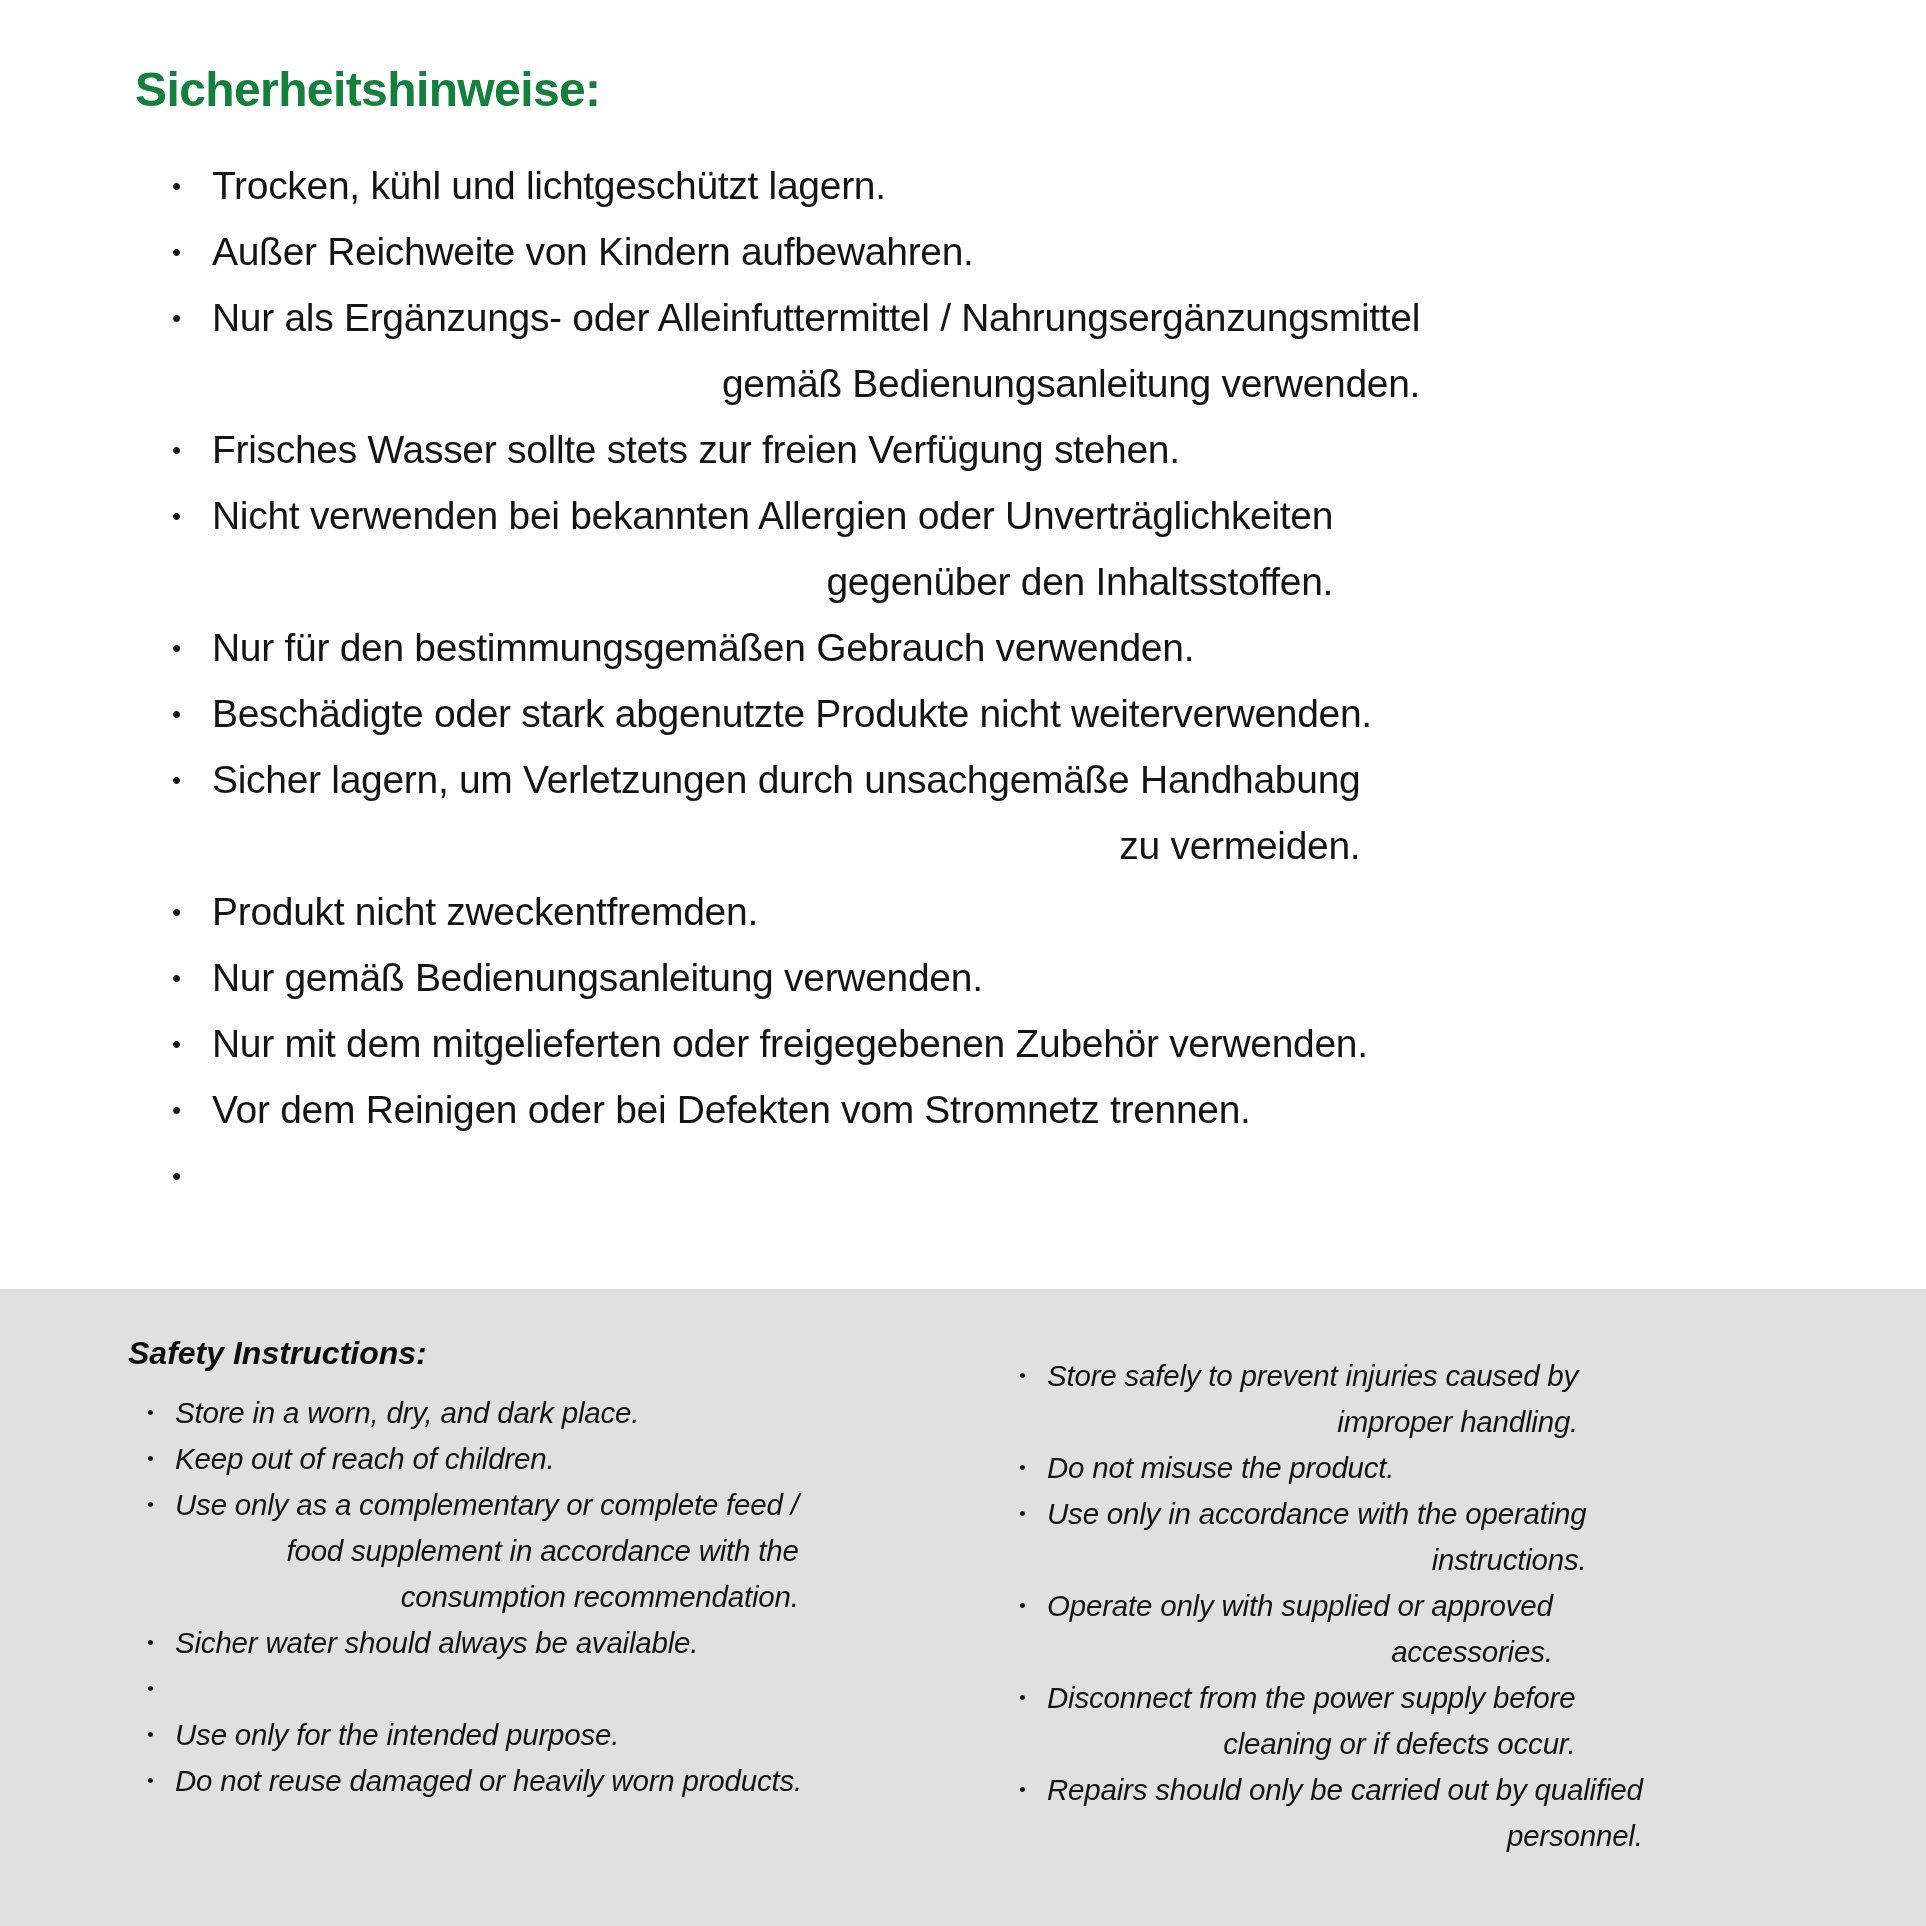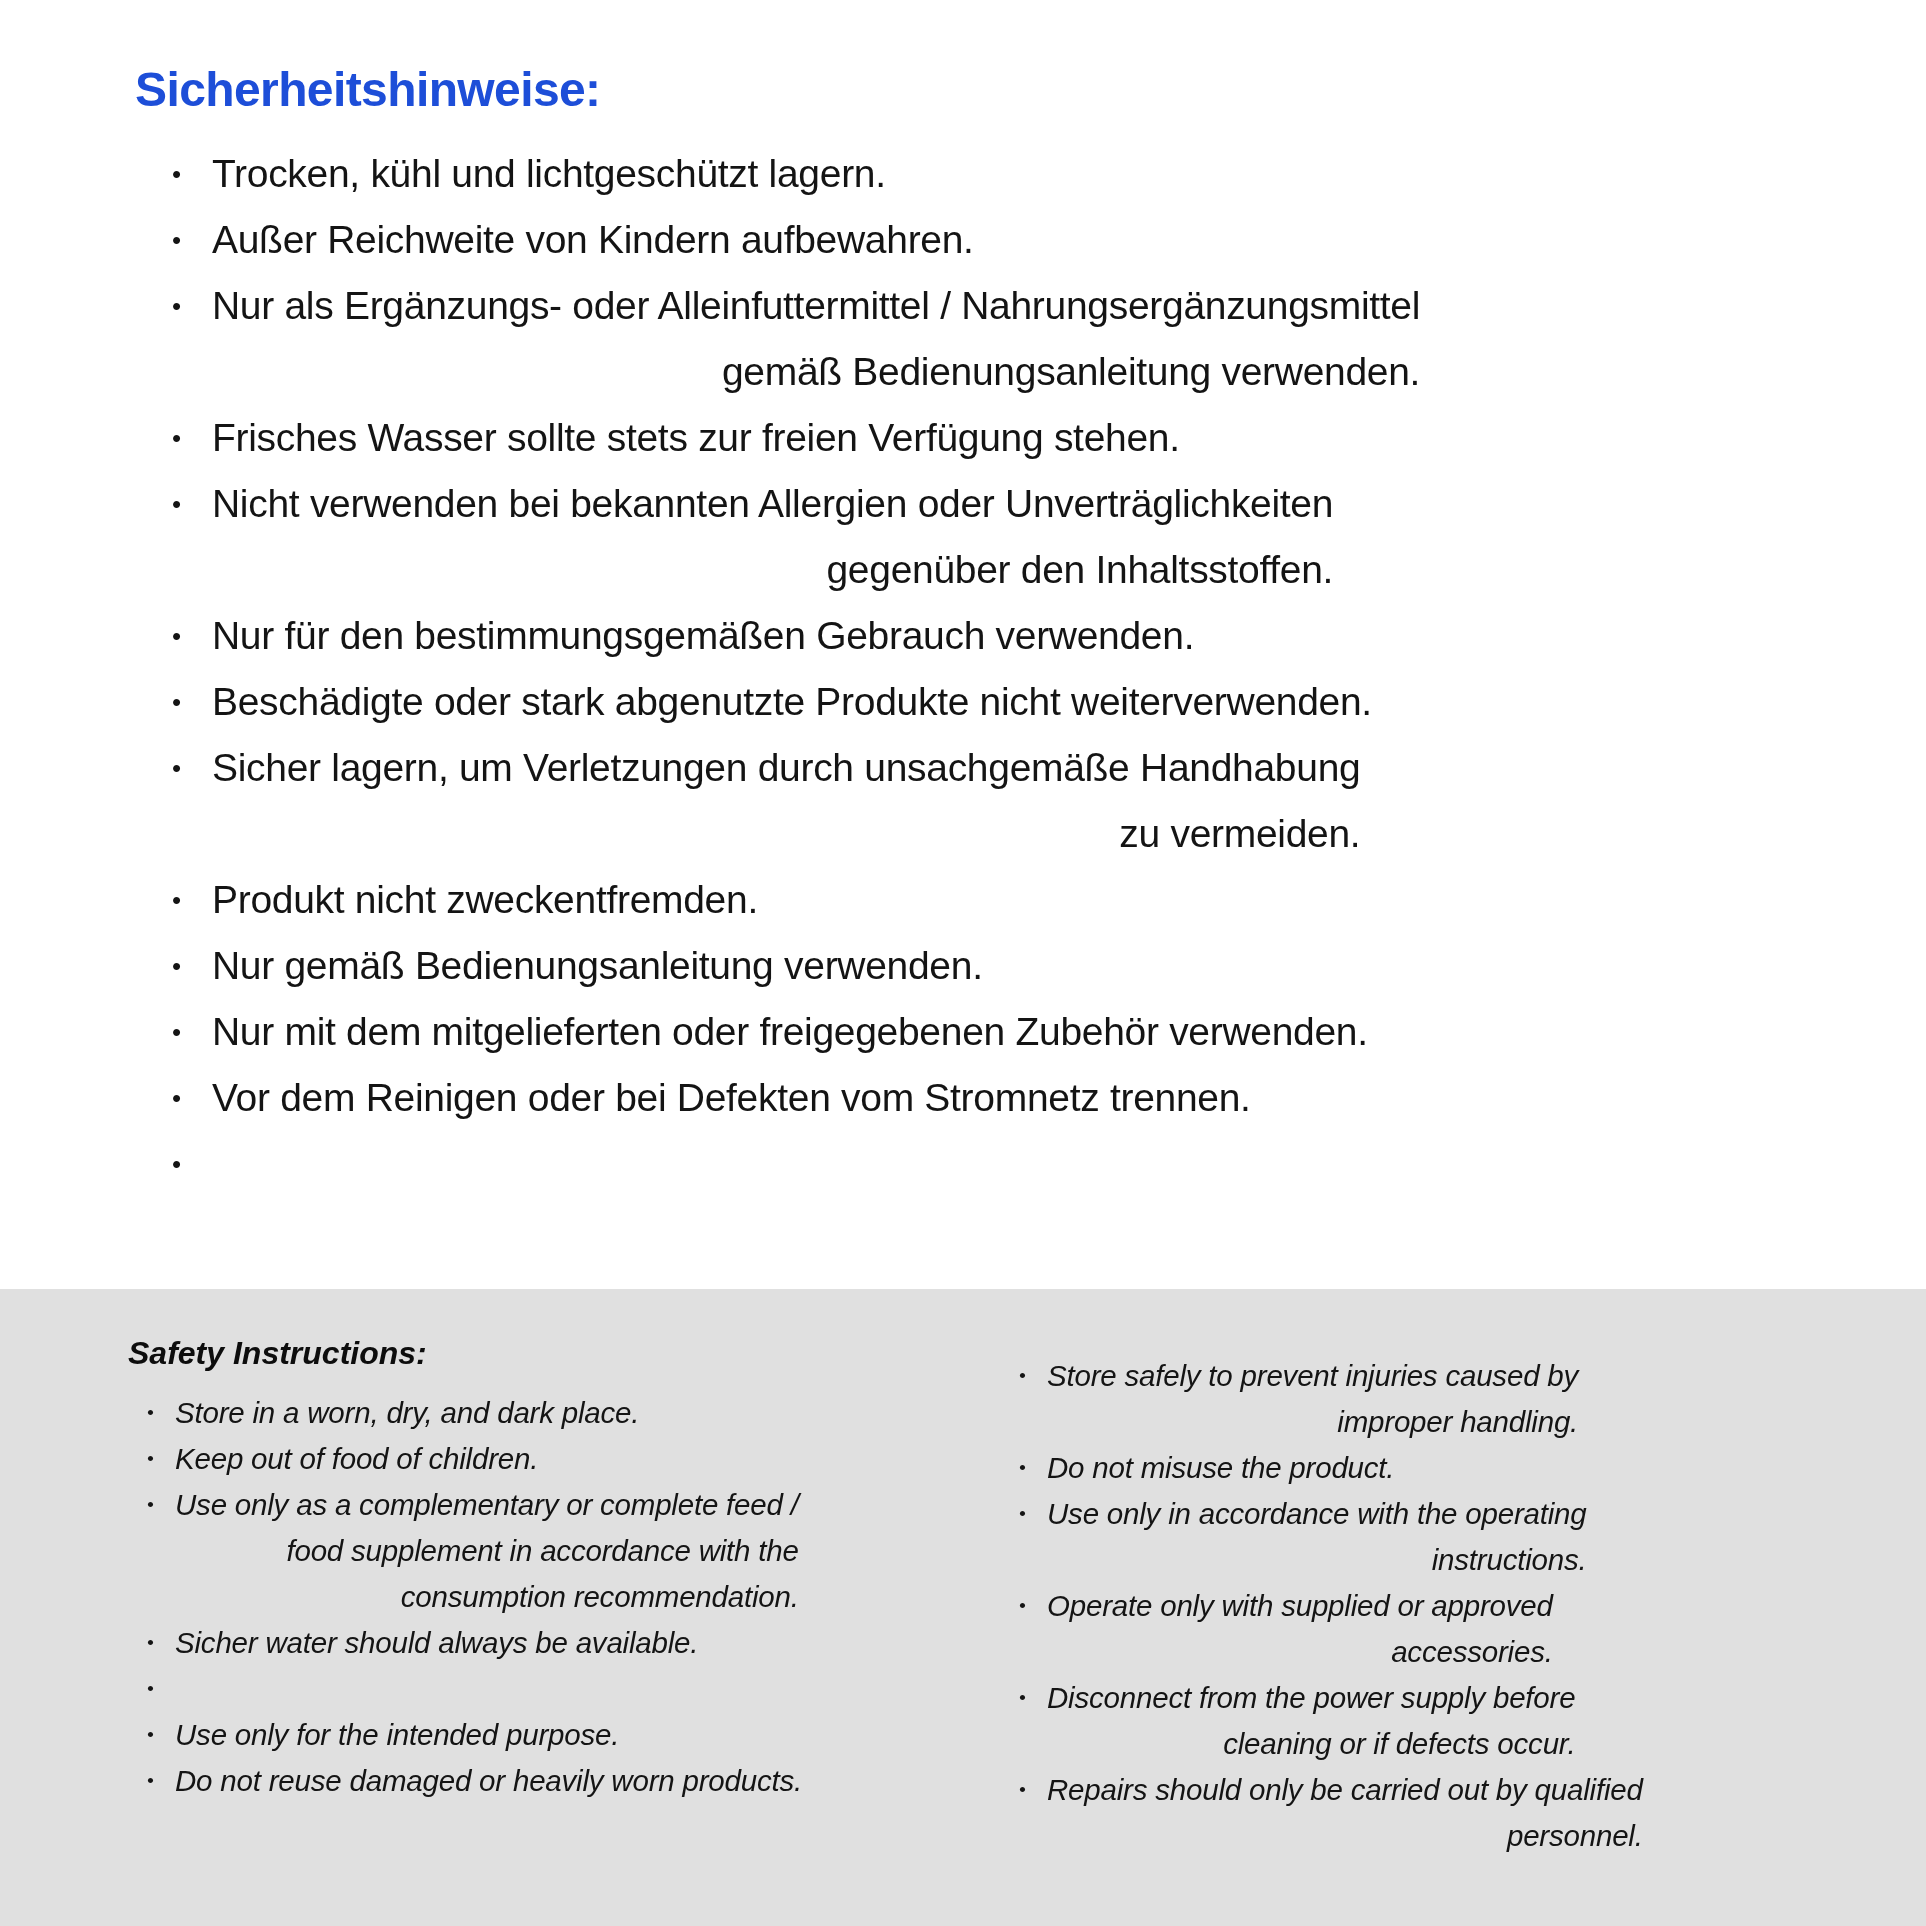--- a/index.html
+++ b/index.html
@@ -23,22 +23,22 @@
     width: 1926px;
     height: 1289px;
     background: #ffffff;
     box-sizing: border-box;
     padding: 62px 77px 0 135px;
   }
   .de-heading {
     font-size: 48px;
     font-weight: 700;
     letter-spacing: -0.6px;
-    color: #1d4ed8;
-    margin: 0 0 24px 0;
+    color: #15803d;
+    margin: 0 0 36px 0;
   }
   .list-de {
     margin-left: 37px;
     width: 1656px;
   }
   .list-de .bullet-row {
     display: flex;
     align-items: flex-start;
     font-size: 39px;
     line-height: 66px;
@@ -184,21 +184,21 @@
 
     <div class="list-en">
 
         <div class="bullet-row">
           <span class="dot">•</span>
           <span class="bullet-text">Store in a worn, dry, and dark place.</span>
         </div>
 
         <div class="bullet-row">
           <span class="dot">•</span>
-          <span class="bullet-text">Keep out of food of children.</span>
+          <span class="bullet-text">Keep out of reach of children.</span>
         </div>
 
         <div class="bullet-row">
           <span class="dot">•</span>
           <span class="bullet-text">Use only as a complementary or complete feed /
 food supplement in accordance with the
 consumption recommendation.</span>
         </div>
 
         <div class="bullet-row">

